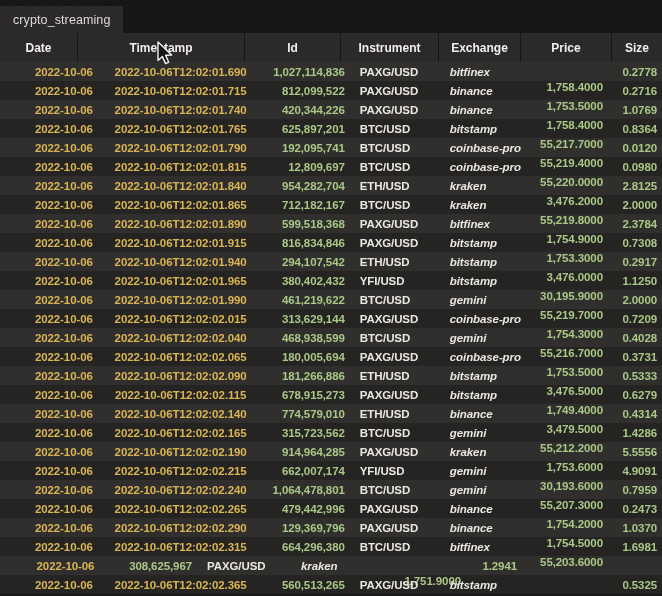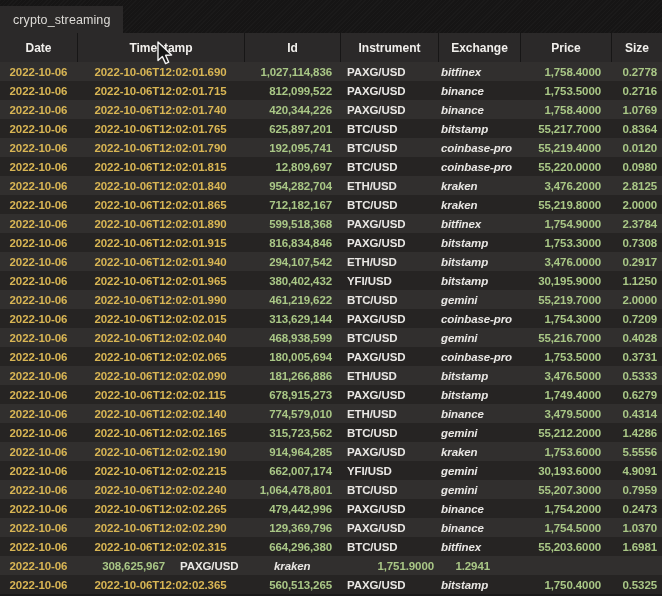--- a/index.html
+++ b/index.html
@@ -29,21 +29,21 @@
     display:flex; height:29px; background:var(--header-bg,#2b2929);
     color:#f1efec; font-weight:700; font-size:12px;
   }
   .th {
     display:flex; align-items:center; justify-content:center;
     height:100%; border-left:1px solid #171616;
   }
   .th:first-child { border-left:none; }
 
   .tbody { width:662px; }
-  .tr { display:flex; height:19px; }
+  .tr { display:flex; height:19px;padding-left:27px; }
   .tr:nth-child(odd)  { background:var(--row-odd,#312f2e); }
   .tr:nth-child(even) { background:var(--row-even,#262423); }
   .td {
     height:100%; display:flex; align-items:center;
     font-size:11.5px; font-weight:700; letter-spacing:-0.1px;
     white-space:nowrap; overflow:hidden;
   }
 
   
   .c0 { width:77px; }
@@ -53,21 +53,21 @@
   .c4 { width:82px; }
   .c5 { width:91px; }
   .c6 { width:51px; }
 
   
   .td.c0 { justify-content:center; color:var(--gold,#d8b554); }
   .td.c1 { justify-content:center; color:var(--gold,#d8b554);text-align:right; }
   .td.c2 { justify-content:flex-end; padding-right:8px; color:var(--green,#a9c786); }
   .td.c3 { justify-content:flex-start; padding-left:7px; color:var(--white-text,#e9e7e4); }
   .td.c4 { justify-content:flex-start; padding-left:3px; color:var(--white-text,#e9e7e4);font-style:italic; }
-  .td.c5 { justify-content:flex-end; padding-right:10px; color:var(--green,#a9c786); }
+  .td.c5 { justify-content:flex-end; padding-right:10px; color:var(--green,#a9c786);margin-top:15px; }
   .td.c6 { justify-content:flex-end; padding-right:5px; color:var(--green,#a9c786); }
 
   .cursor { position:absolute; left:157px; top:41px; pointer-events:none; z-index:10; }
 </style>
 </head>
 <body>
 
 <div class="app">
 
   <div class="tabbar">

